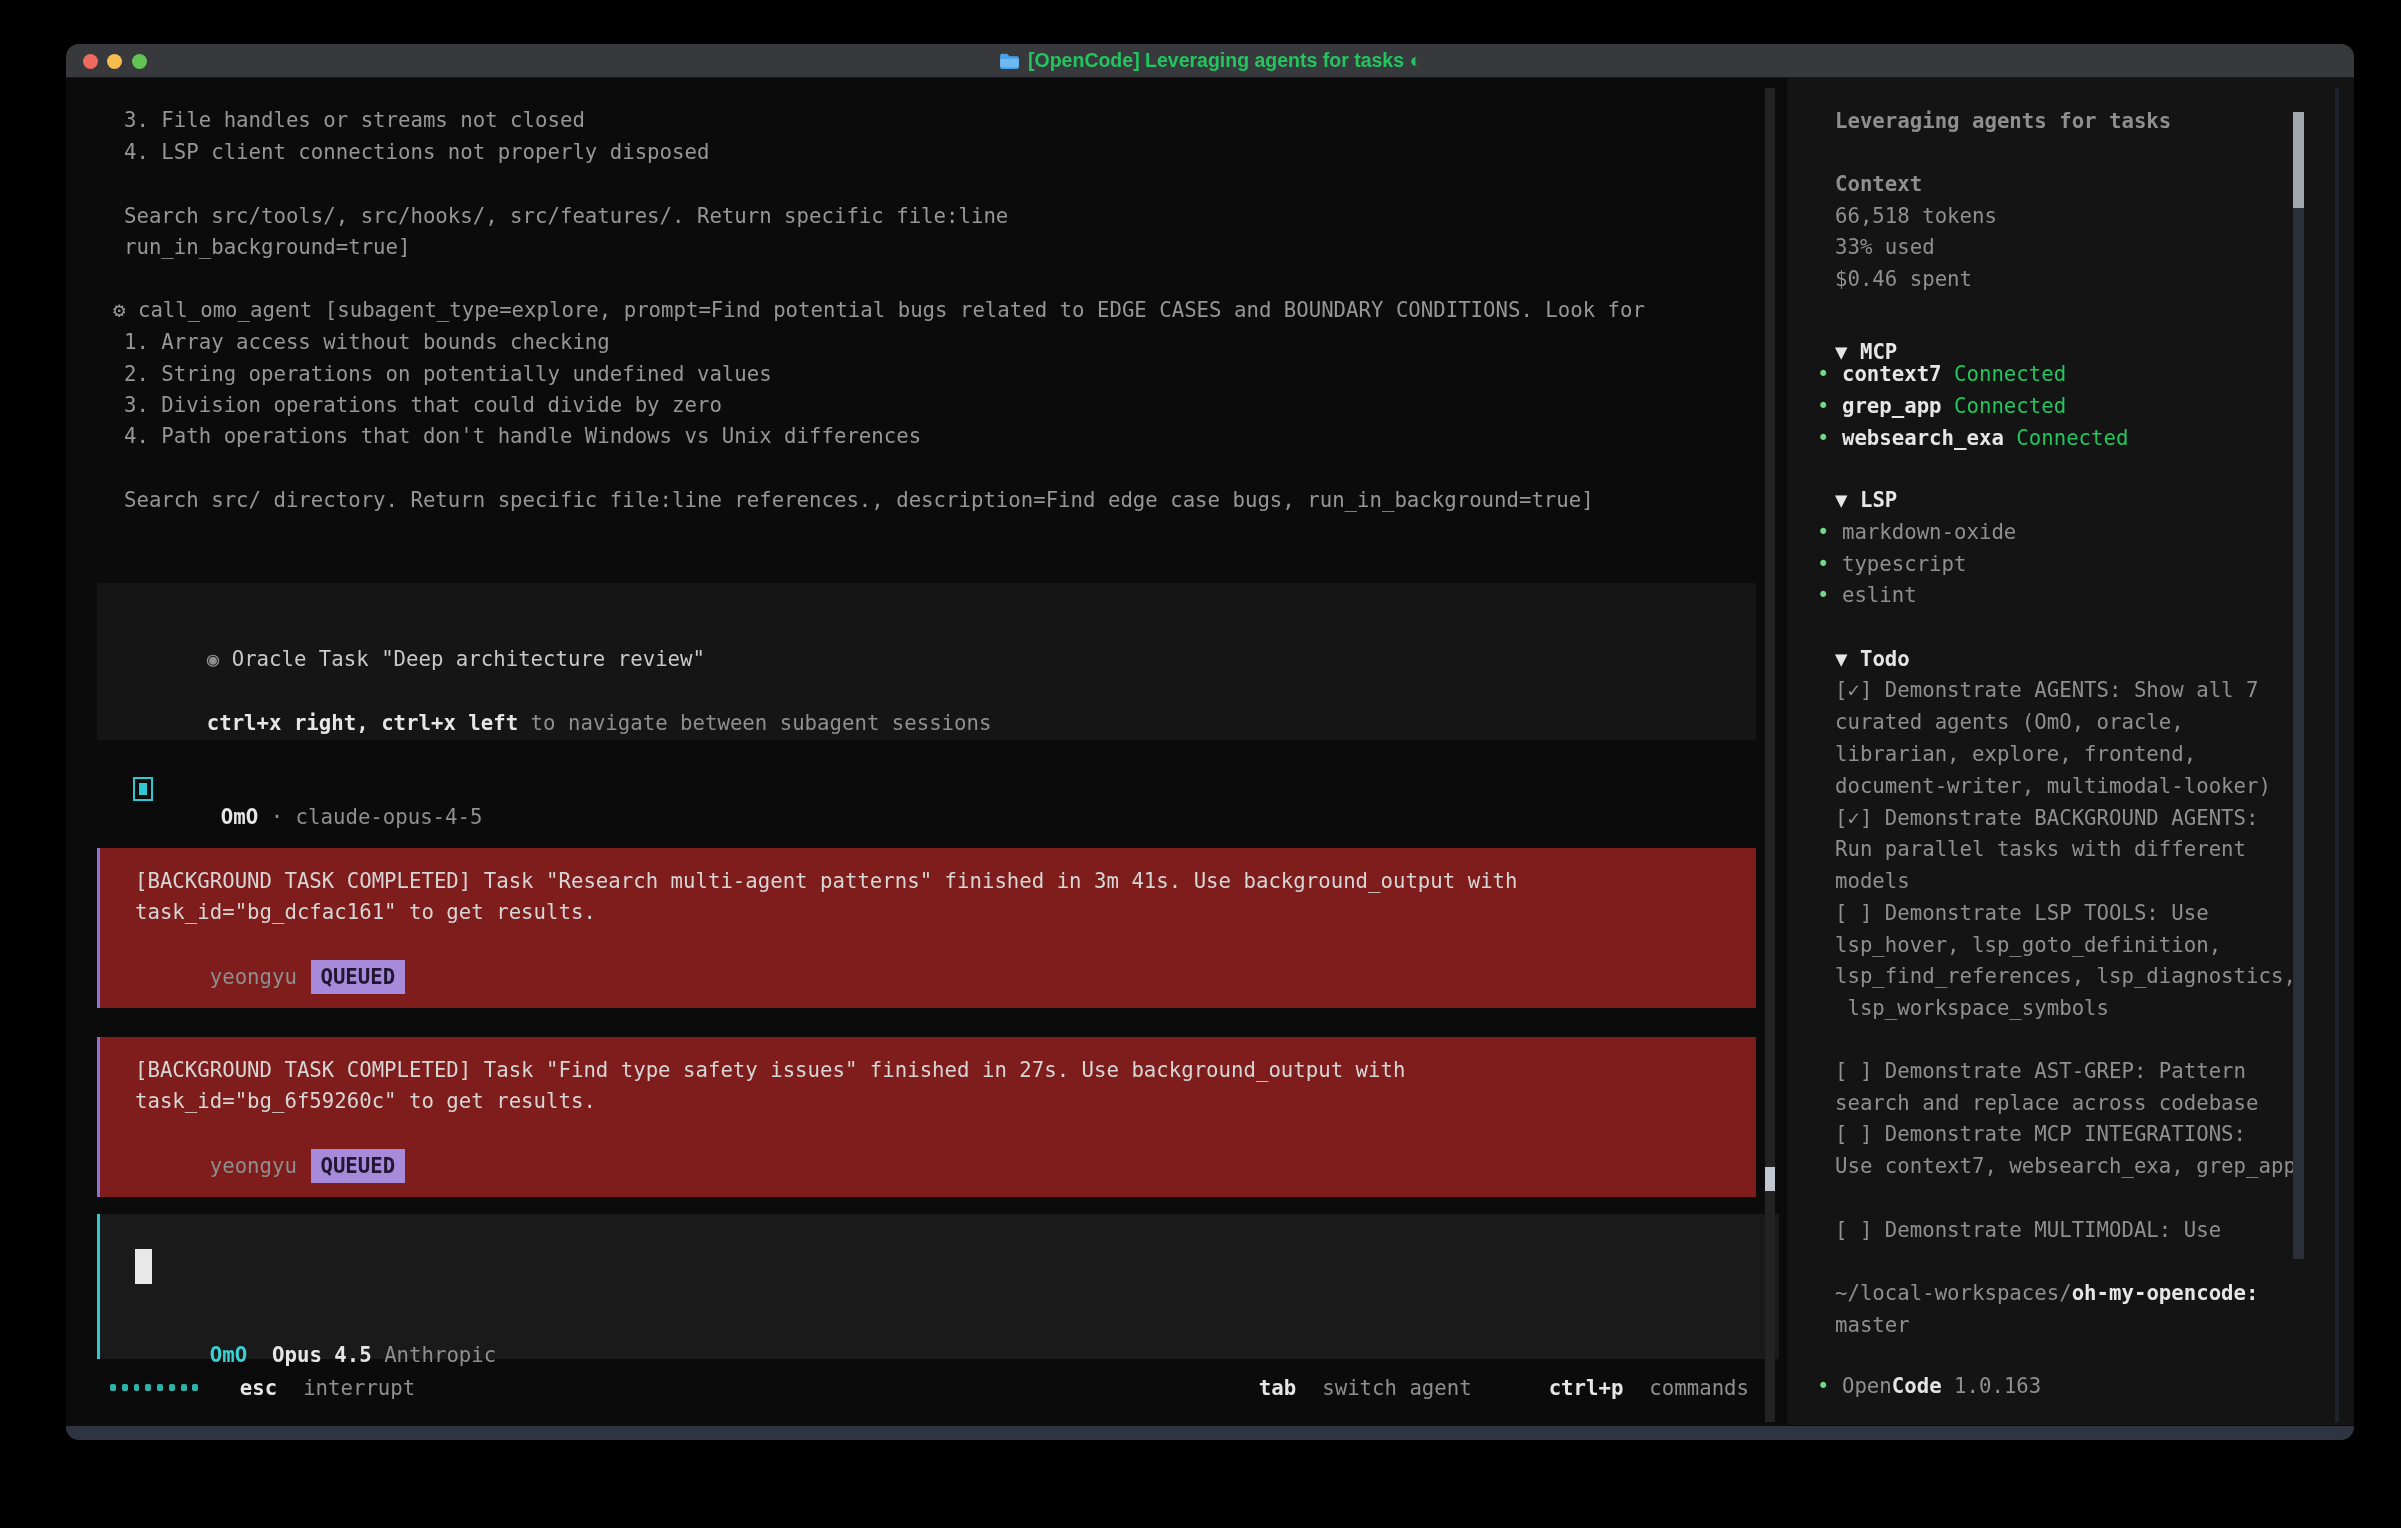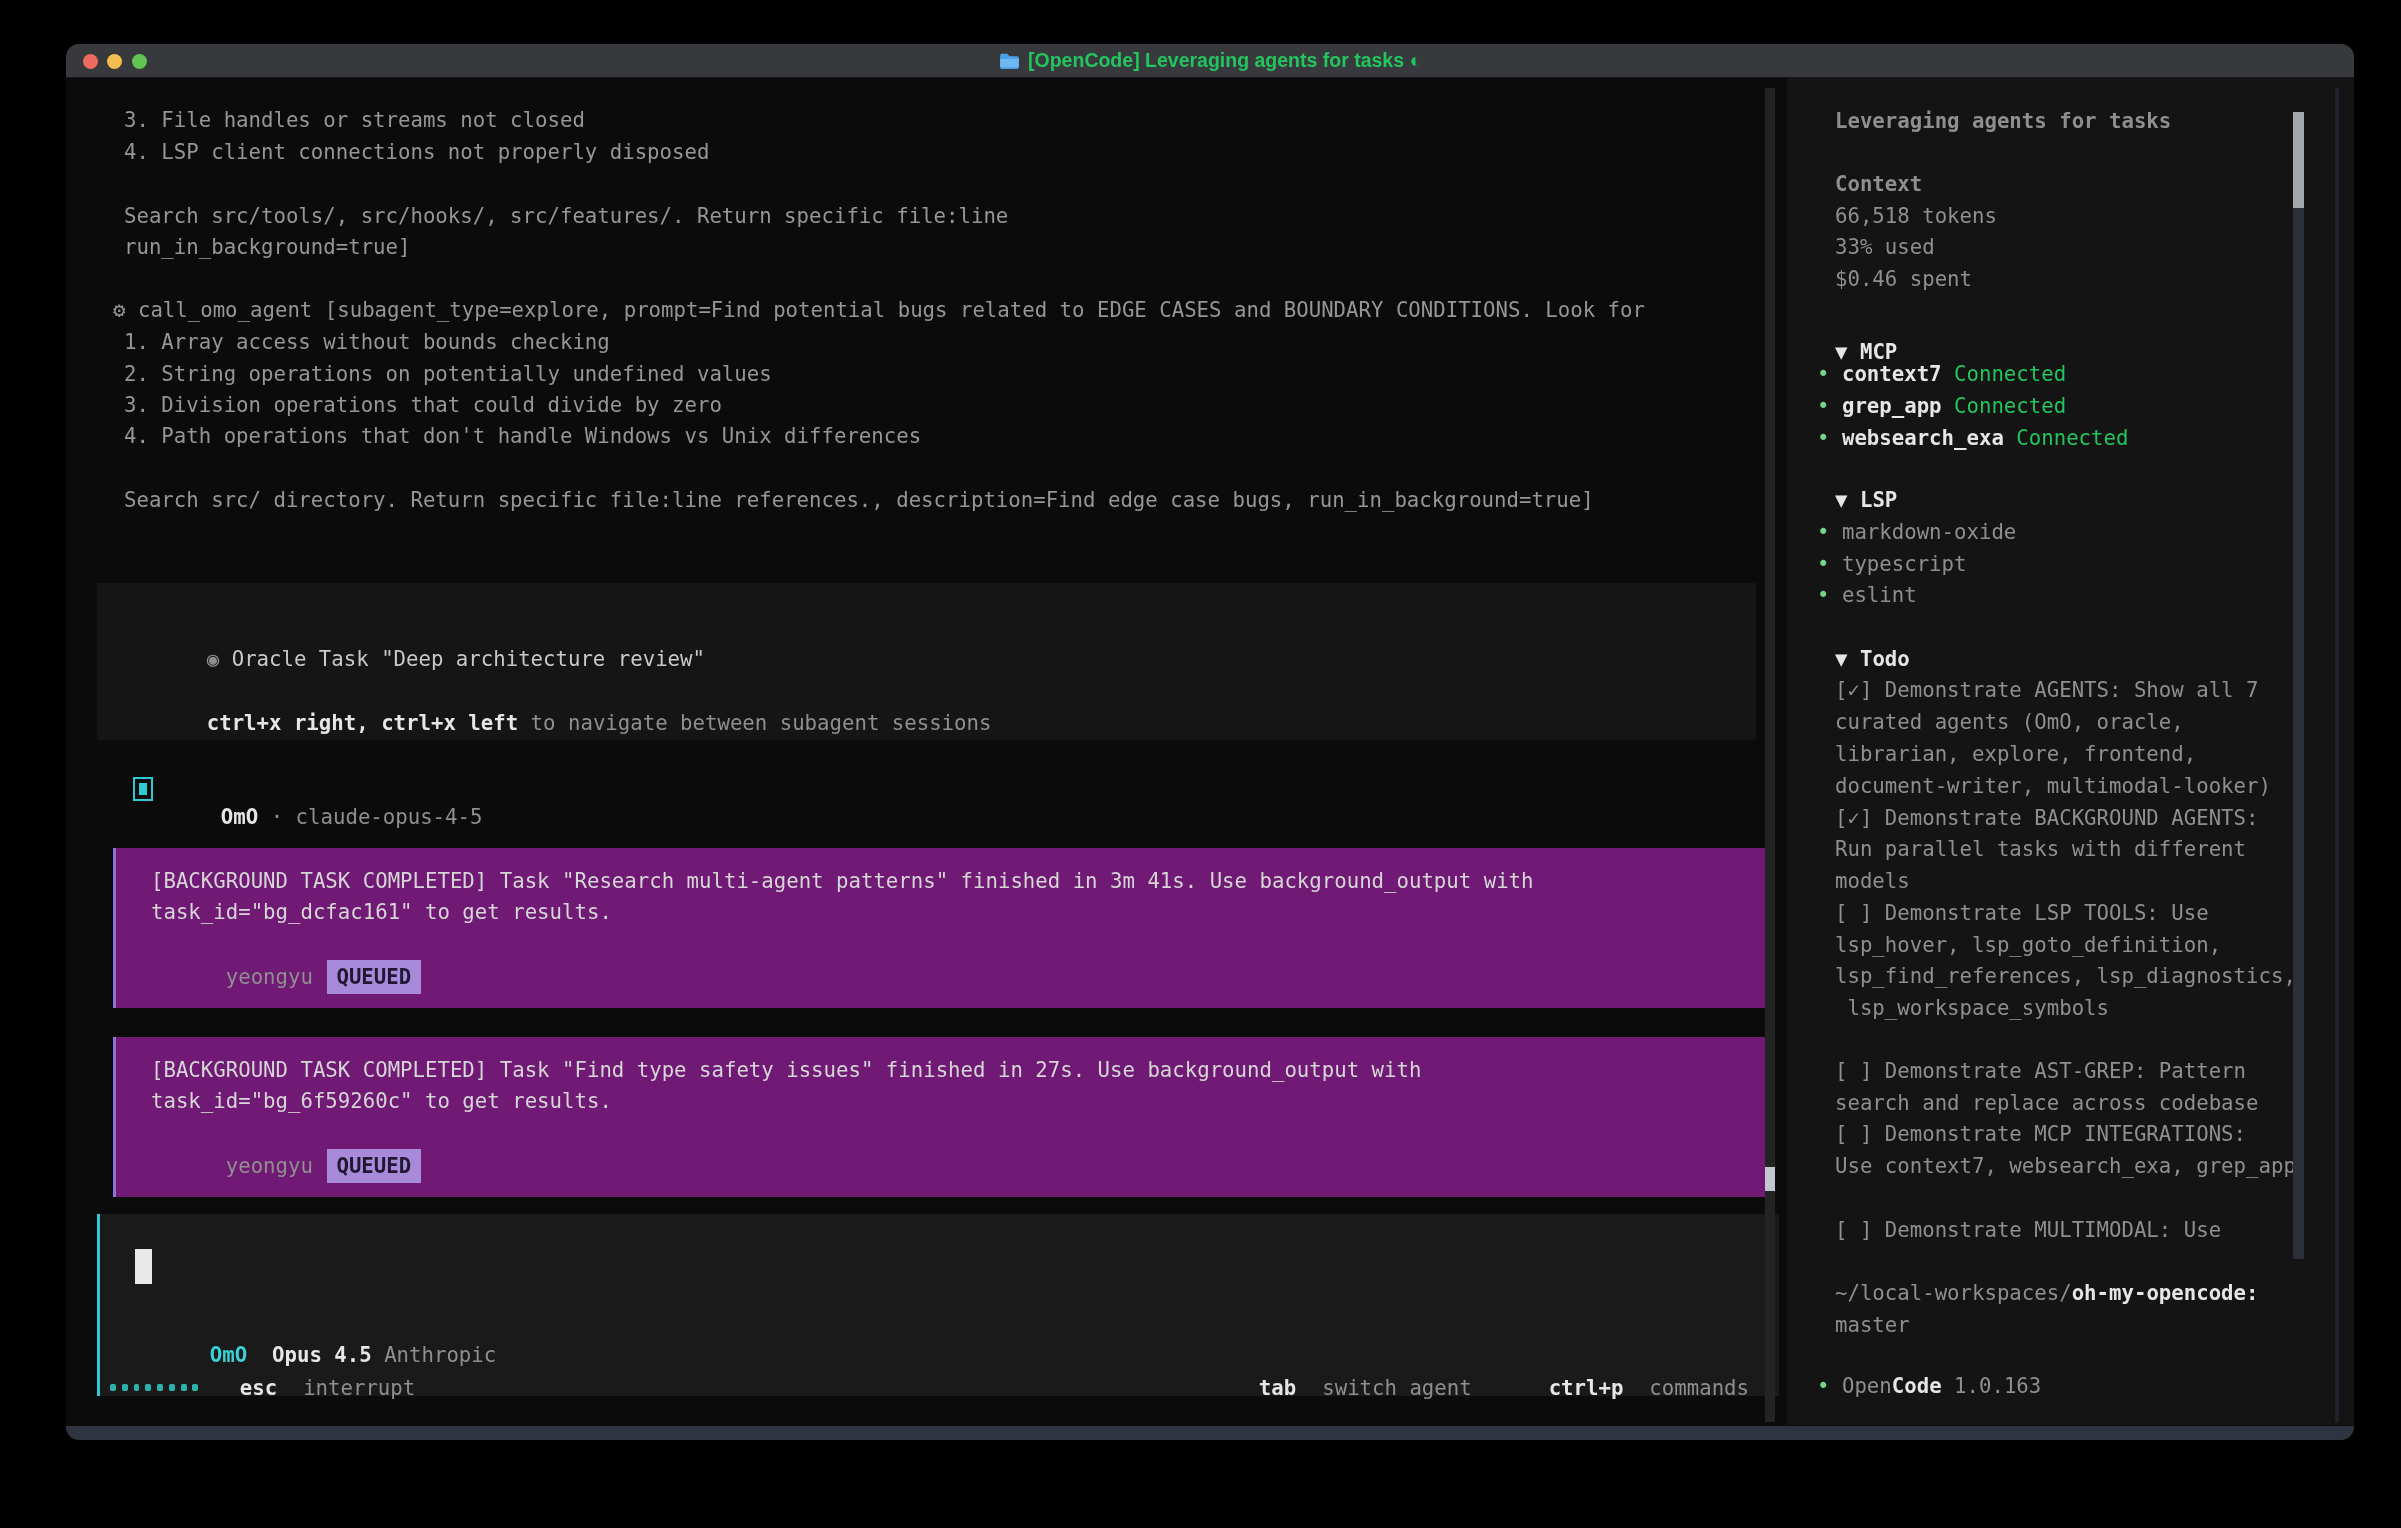--- a/index.html
+++ b/index.html
@@ -27,24 +27,24 @@
   .green-t { color:#74d688; }
   .cyan-t { color:#3bd0d4; }
   
   .toast { position:absolute; left:1025px; top:97px; width:665px; height:152px;
            background:#161616; border-left:3px solid #5fd579; border-right:3px solid #5fd579; }
   .toast .t-title { position:absolute; left:28px; top:25.4px; font-size:20.7px; color:#ececec; font-weight:bold; white-space:pre; }
   .toast .t-body  { position:absolute; left:28px; top:89px; font-size:20.7px; color:#d2d2d2; white-space:pre; }
   
   .panel { position:absolute; left:31px; width:1659px; background:#151515; }
   .oracle { top:539px; height:157px; }
-  .taskbox { background:#701a75; border-left:3.5px solid #8f72d8;margin-left:16px; }
+  .taskbox { background:#7f1d1d; border-left:3.5px solid #8f72d8; }
   .task1 { top:804px; height:160px; }
   .task2 { top:993px; height:160px; }
-  .composer { top:1170px; height:182px; background:#1a1a1a; border-left:3.5px solid #2fc9d4; width:1682px; }
+  .composer { top:1170px; height:145px; background:#1a1a1a; border-left:3.5px solid #2fc9d4; width:1682px; }
   .inner { position:absolute; font-size:20.7px; line-height:32px; white-space:pre; }
   .badge { display:inline-block; background:#a78bda; color:#221733; font-weight:bold;
            padding:0.6px 9.5px 1.8px 9.5px; margin-left:14px; }
   .cursor { position:absolute; left:35px; top:35px; width:16.5px; height:35px; background:#e8e8e8; }
   
   .omo-icon { position:absolute; left:67px; top:733px; width:20px; height:23.6px;
               border:2.4px solid #2fc9d4; display:flex; align-items:center; justify-content:center; }
   .omo-icon .fill { width:8.3px; height:11.8px; background:#2fc9d4; }
   
   .statusbar { position:absolute; left:0; top:1326px; width:1721px; height:35px;

